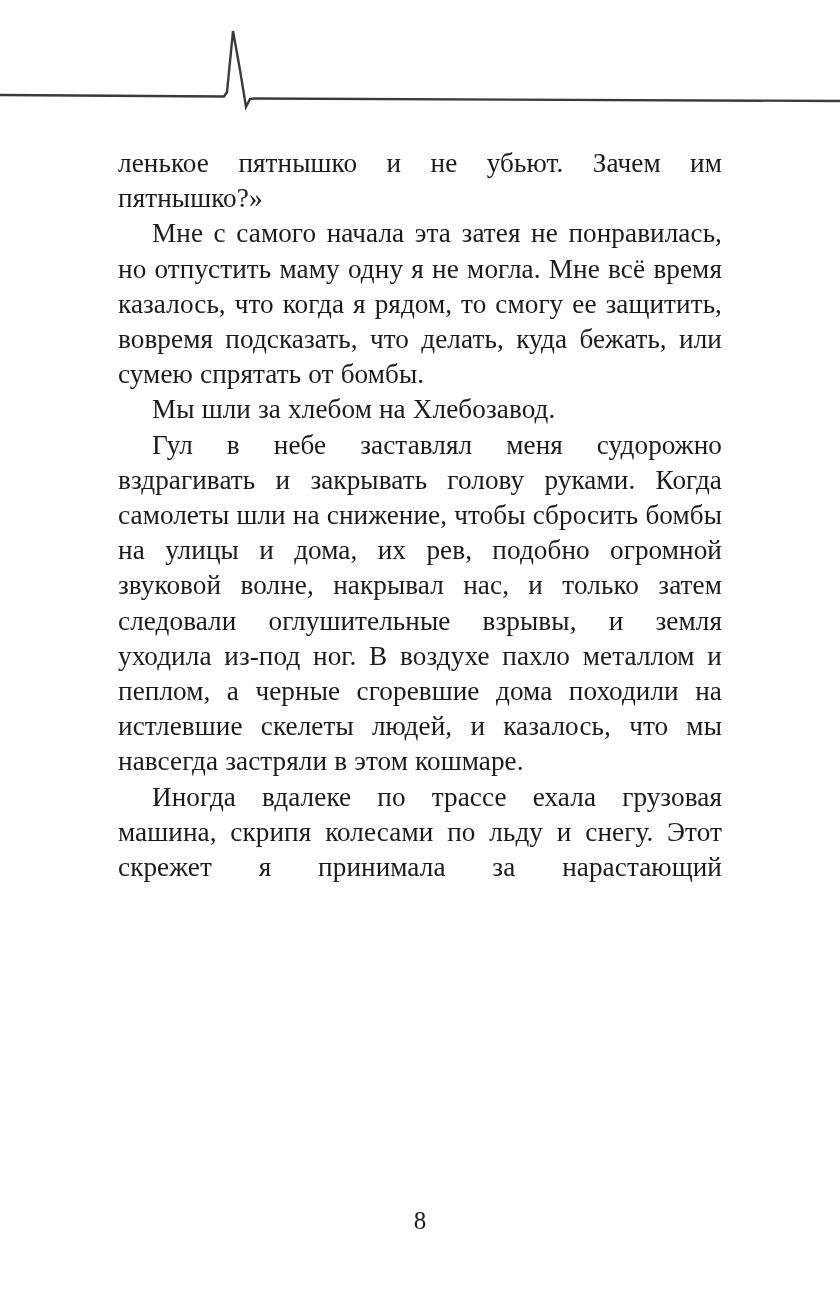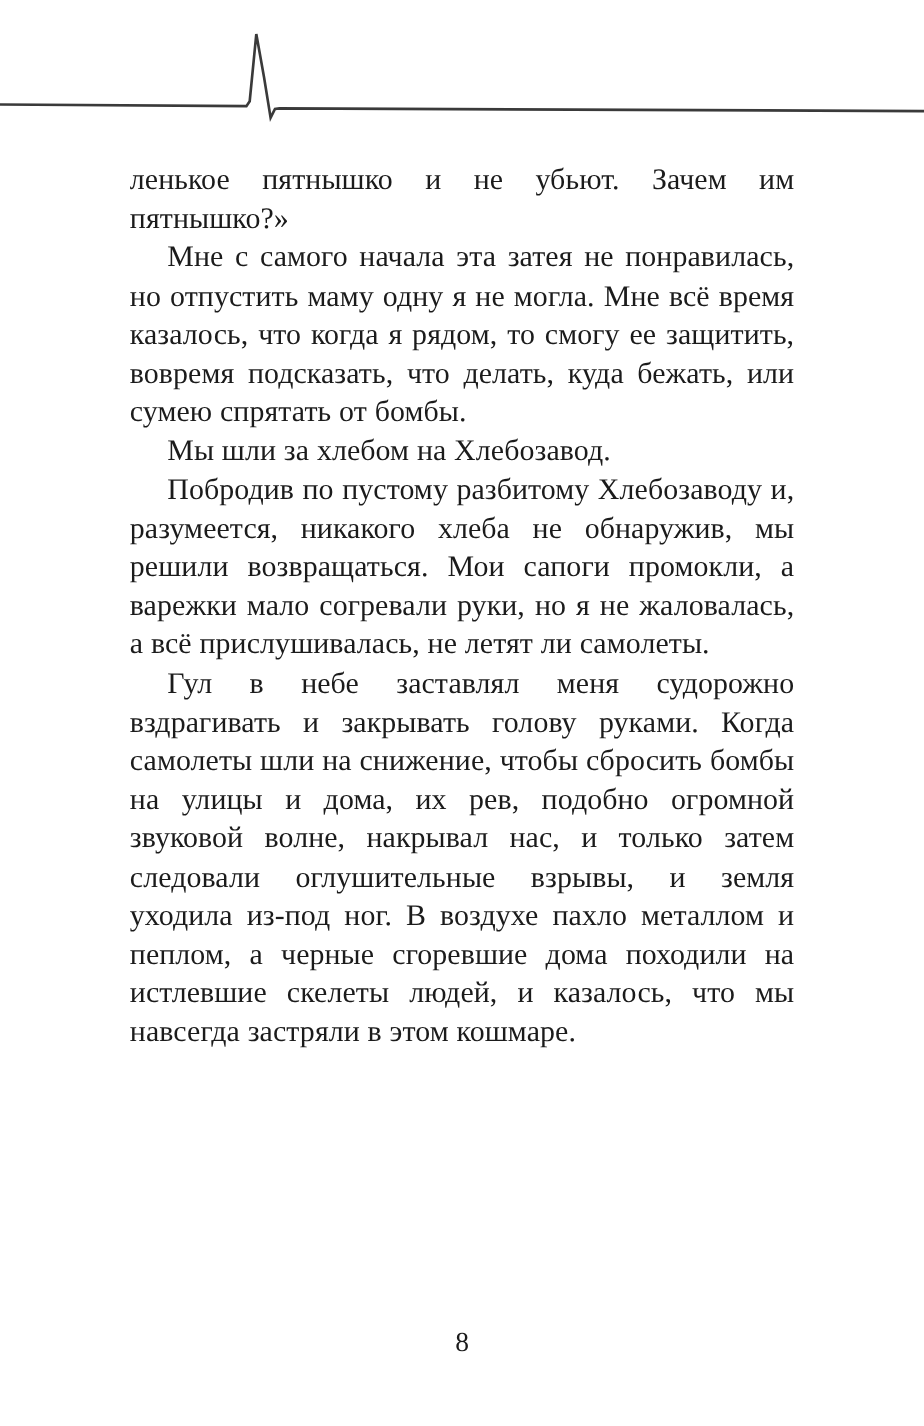--- a/index.html
+++ b/index.html
@@ -85,19 +85,19 @@
   <div class="ecg-header">
     <svg viewBox="0 0 840 130" xmlns="http://www.w3.org/2000/svg">
       <polyline points="0,95 224,96.5 227,92 233,31 240,70 246,107 250,99 254,98.5 840,101" fill="none" stroke="#3a3a3a" stroke-width="2.4" stroke-linejoin="miter" stroke-linecap="butt"></polyline>
     </svg>
   </div>
 
   <div class="text-column">
     <p class="para cont no-stretch">ленькое пятнышко и не убьют. Зачем им пятнышко?»</p>
     <p class="para indent no-stretch">Мне с самого начала эта затея не понравилась, но отпустить маму одну я не могла. Мне всё время казалось, что когда я рядом, то смогу ее защитить, вовремя подсказать, что делать, куда бежать, или сумею спрятать от бомбы.</p>
     <p class="para indent no-stretch">Мы шли за хлебом на Хлебозавод.</p>
-    <p class="para indent no-stretch">Побродив по пустому разбитому Хлебозаводу и, разумеется, никакого хлеба не обнаружив, мы решили возвращаться. Мои сапоги промокли, а варежки мало согревали руки, но я не жаловалась, а всё прислушивалась, не летят ли самолеты.</p>
     <p class="para indent no-stretch">Гул в небе заставлял меня судорожно вздрагивать и закрывать голову руками. Когда самолеты шли на снижение, чтобы сбросить бомбы на улицы и дома, их рев, подобно огромной звуковой волне, накрывал нас, и только затем следовали оглушительные взрывы, и земля уходила из-под ног. В воздухе пахло металлом и пеплом, а черные сгоревшие дома походили на истлевшие скелеты людей, и казалось, что мы навсегда застряли в этом кошмаре.</p>
+    <p class="para indent">Иногда вдалеке по трассе ехала грузовая машина, скрипя колесами по льду и снегу. Этот скрежет я принимала за нарастающий</p>
   </div>
 
   <div class="page-number">8</div>
 
 </div>
 
 </body></html>

